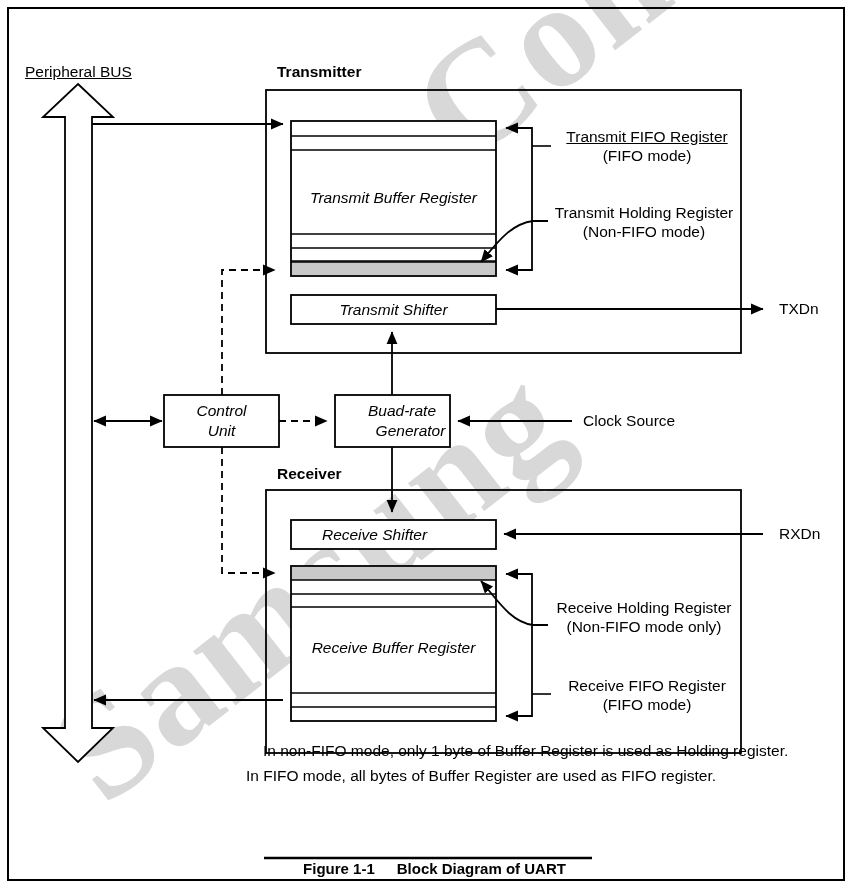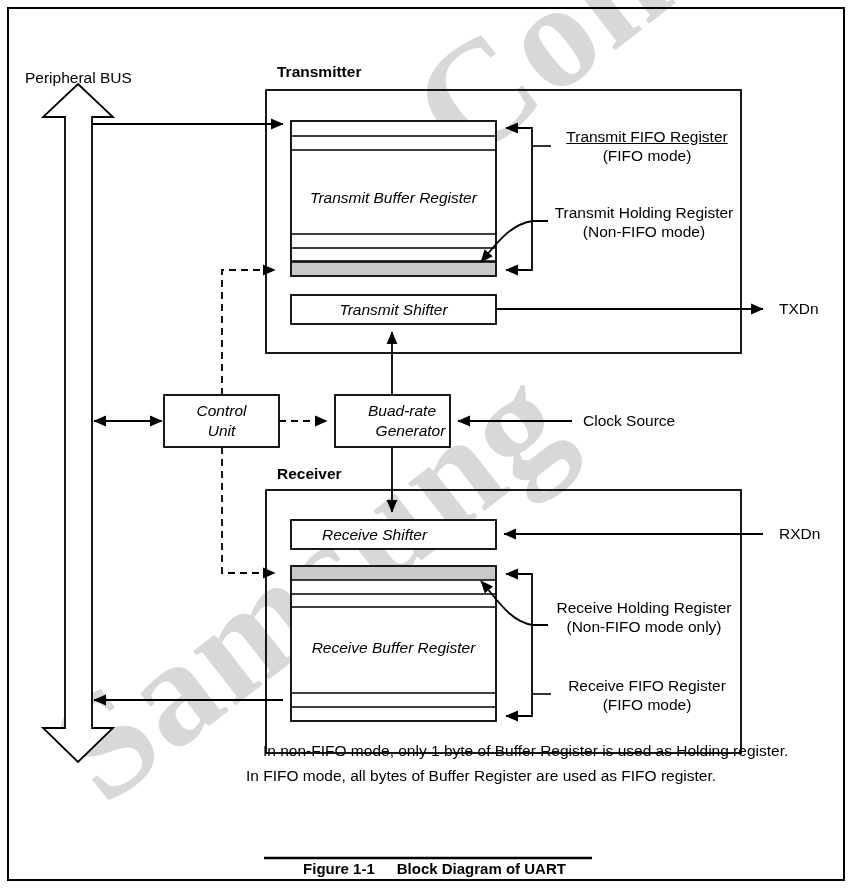--- a/index.html
+++ b/index.html
@@ -191,21 +191,21 @@
       <path d="M 524 574 L 506 574" stroke-width="1.8" marker-end="url(#ah)"></path>
       <path d="M 524 716 L 506 716" stroke-width="1.8" marker-end="url(#ah)"></path>
       <line x1="532" y1="694" x2="551" y2="694" stroke-width="1.6"></line>
 
       <path d="M 548 625 L 533 625 C 510 622 496 598 481 581" stroke-width="1.8" fill="none" marker-end="url(#ah)"></path>
 
       <line x1="264" y1="858" x2="592" y2="858" stroke="#000" stroke-width="2.4"></line>
     </g>
   </svg>
 
-  <div class="lbl" style="left:25px; top:68px;">Peripheral BUS</div>
+  <div class="lbl" style="left:25px; top:62px;text-decoration:underline;">Peripheral BUS</div>
 
   <div class="lbl bold" style="left:277px; top:62px;">Transmitter</div>
 
   <div class="lbl bold" style="left:277px; top:464px;text-align:center;">Receiver</div>
 
   <div class="boxtext" style="left:291px; top:188px; width:205px;">Transmit Buffer Register</div>
 
   <div class="boxtext" style="left:291px; top:300px; width:205px;">Transmit Shifter</div>
 
   <div class="boxtext" style="left:164px; top:401px; width:115px;text-align:center;">Control</div>

